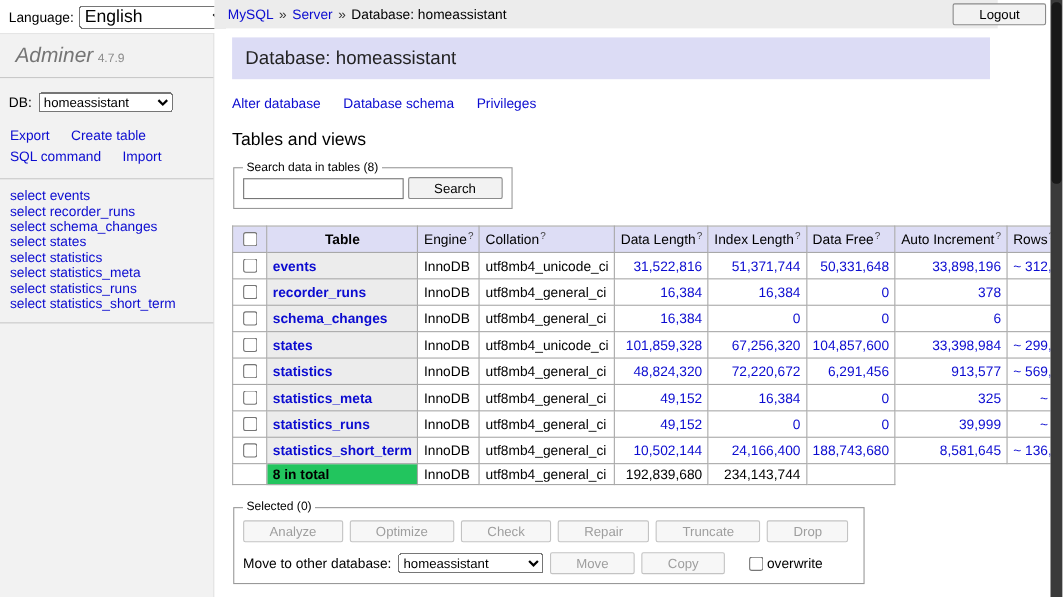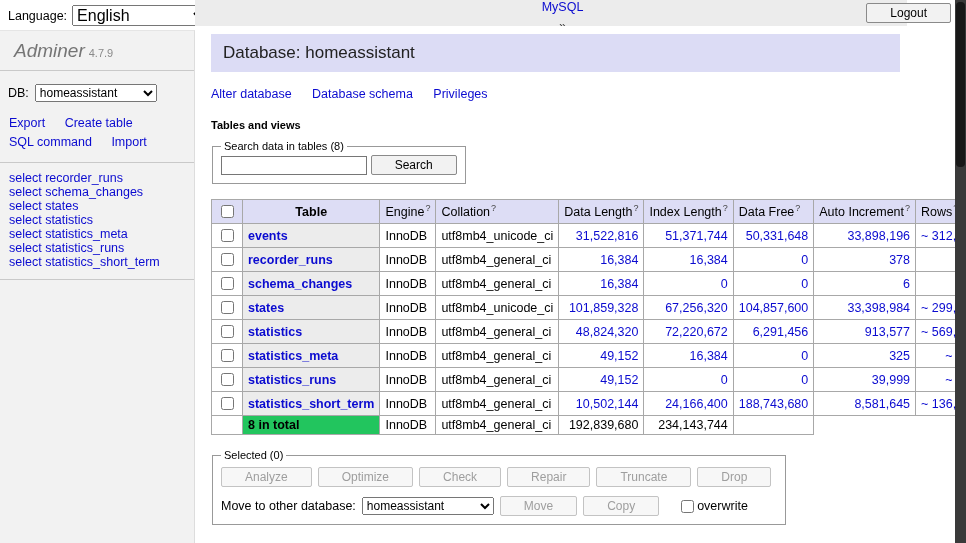--- a/index.html
+++ b/index.html
@@ -13,21 +13,21 @@
 
   
   .lang-row { position:absolute; top:5px; left:8px; display:flex; align-items:center; gap:5px; font-size:12.5px; }
   .lang-row select { width:135px; font-size:16px; }
 
   
   .topbar { position:absolute; left:195px; top:0; right:11px; height:26px; background:#fff; }
   .breadcrumb {
     position:absolute; left:0; top:0; width:712px; height:26px;
     background:var(--bar-bg,#ececec); display:flex; align-items:center; gap:5px;
-    padding-left:23px; font-size:12.5px;flex-direction:column;
+    padding-left:12px; font-size:12.5px;
   }
   .breadcrumb .sep { color:#333; }
   .logout-btn { position:absolute; right:4px; top:3px; }
 
   
   .btn {
     font-family:inherit; font-size:12px; padding:2px 23px;
     background:#f2f2f2; border:1px solid #8a8a8a; border-radius:2px; color:#000; cursor:pointer;
   }
   .btn:disabled { color:#9e9e9e; border-color:#c3c3c3; background:#f7f7f7; }
@@ -48,21 +48,21 @@
   .side-tables a { display:block; font-size:12.5px; line-height:14px; }
 
   
   .content { position:absolute; left:195px; top:26px; right:11px; bottom:0; background:#fff; padding:8px 0 0 16px; overflow:hidden; }
   .page-title {
     width:689px; margin:0; padding:9px 12px; background:var(--title-bg,#dcdcf5);
     font-size:17px; font-weight:normal; color:#222;
   }
   .db-actions { margin:15px 0 0; font-size:12.5px; }
   .db-actions a { margin-right:17px; }
-  h3 { font-size:11px; font-weight:bold; margin:18px 0 9px; }
+  h3 { font-size:16px; font-weight:normal; margin:18px 0 9px; }
 
   fieldset { display:inline-block; border:1px solid #999; padding:3px 8px 8px; margin:0 0 0 1px; }
   legend { font-size:11px; padding:0 3px; }
   .search-fs input[type=text] { width:146px; height:19px; border:1px solid #767676; font-size:12px; padding:1px 3px; }
   .search-fs { margin-bottom:12px; }
 
   
   table.data { border-collapse:collapse; font-size:12.5px; margin-top:3px; }
   .data th, .data td { border:1px solid #a8a8a8; padding:2px 5px; height:16px; white-space:nowrap; }
   .data thead th, .data thead td { background:var(--thead-bg,#ddddf5); }
@@ -121,20 +121,21 @@
     <div>
       <a href="#">Export</a>
       <a href="#">Create table</a>
     </div>
     <div>
       <a href="#">SQL command</a>
       <a href="#">Import</a>
     </div>
   </div>
   <div class="side-tables">
+      <a href="#">select events</a>
       <a href="#">select recorder_runs</a>
       <a href="#">select schema_changes</a>
       <a href="#">select states</a>
       <a href="#">select statistics</a>
       <a href="#">select statistics_meta</a>
       <a href="#">select statistics_runs</a>
       <a href="#">select statistics_short_term</a>
     </div>
 </div>
 

